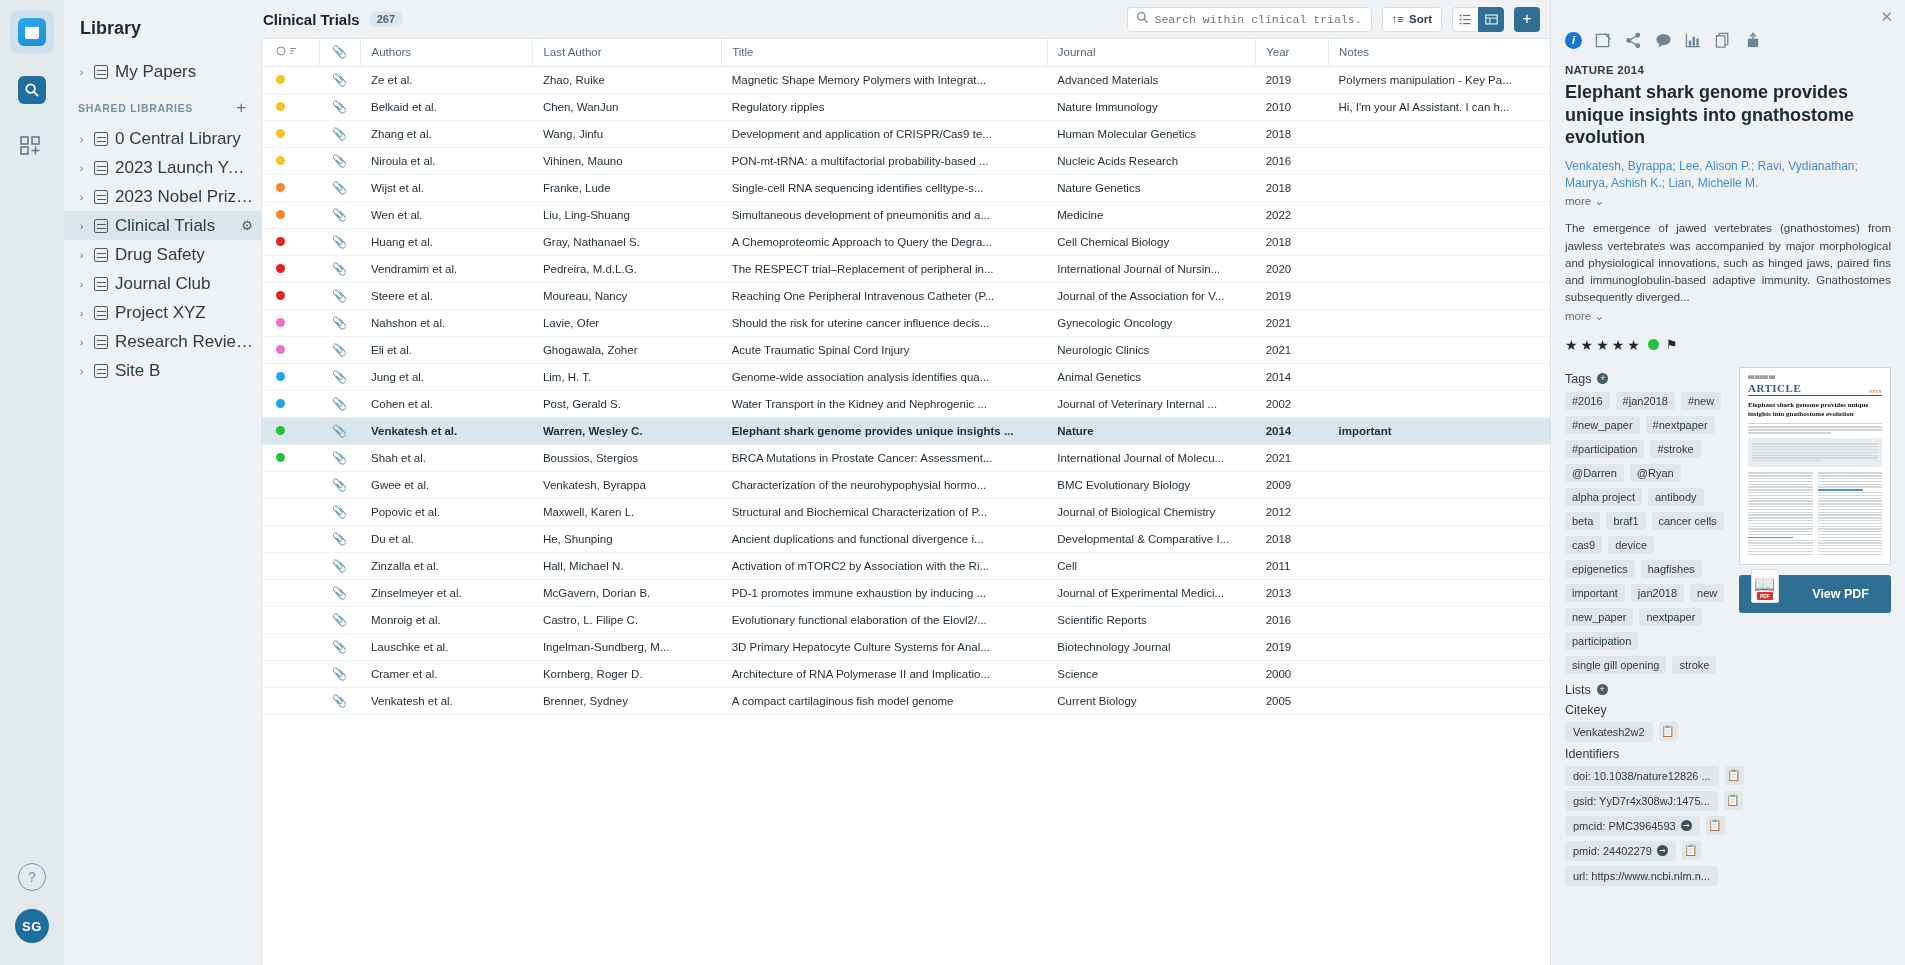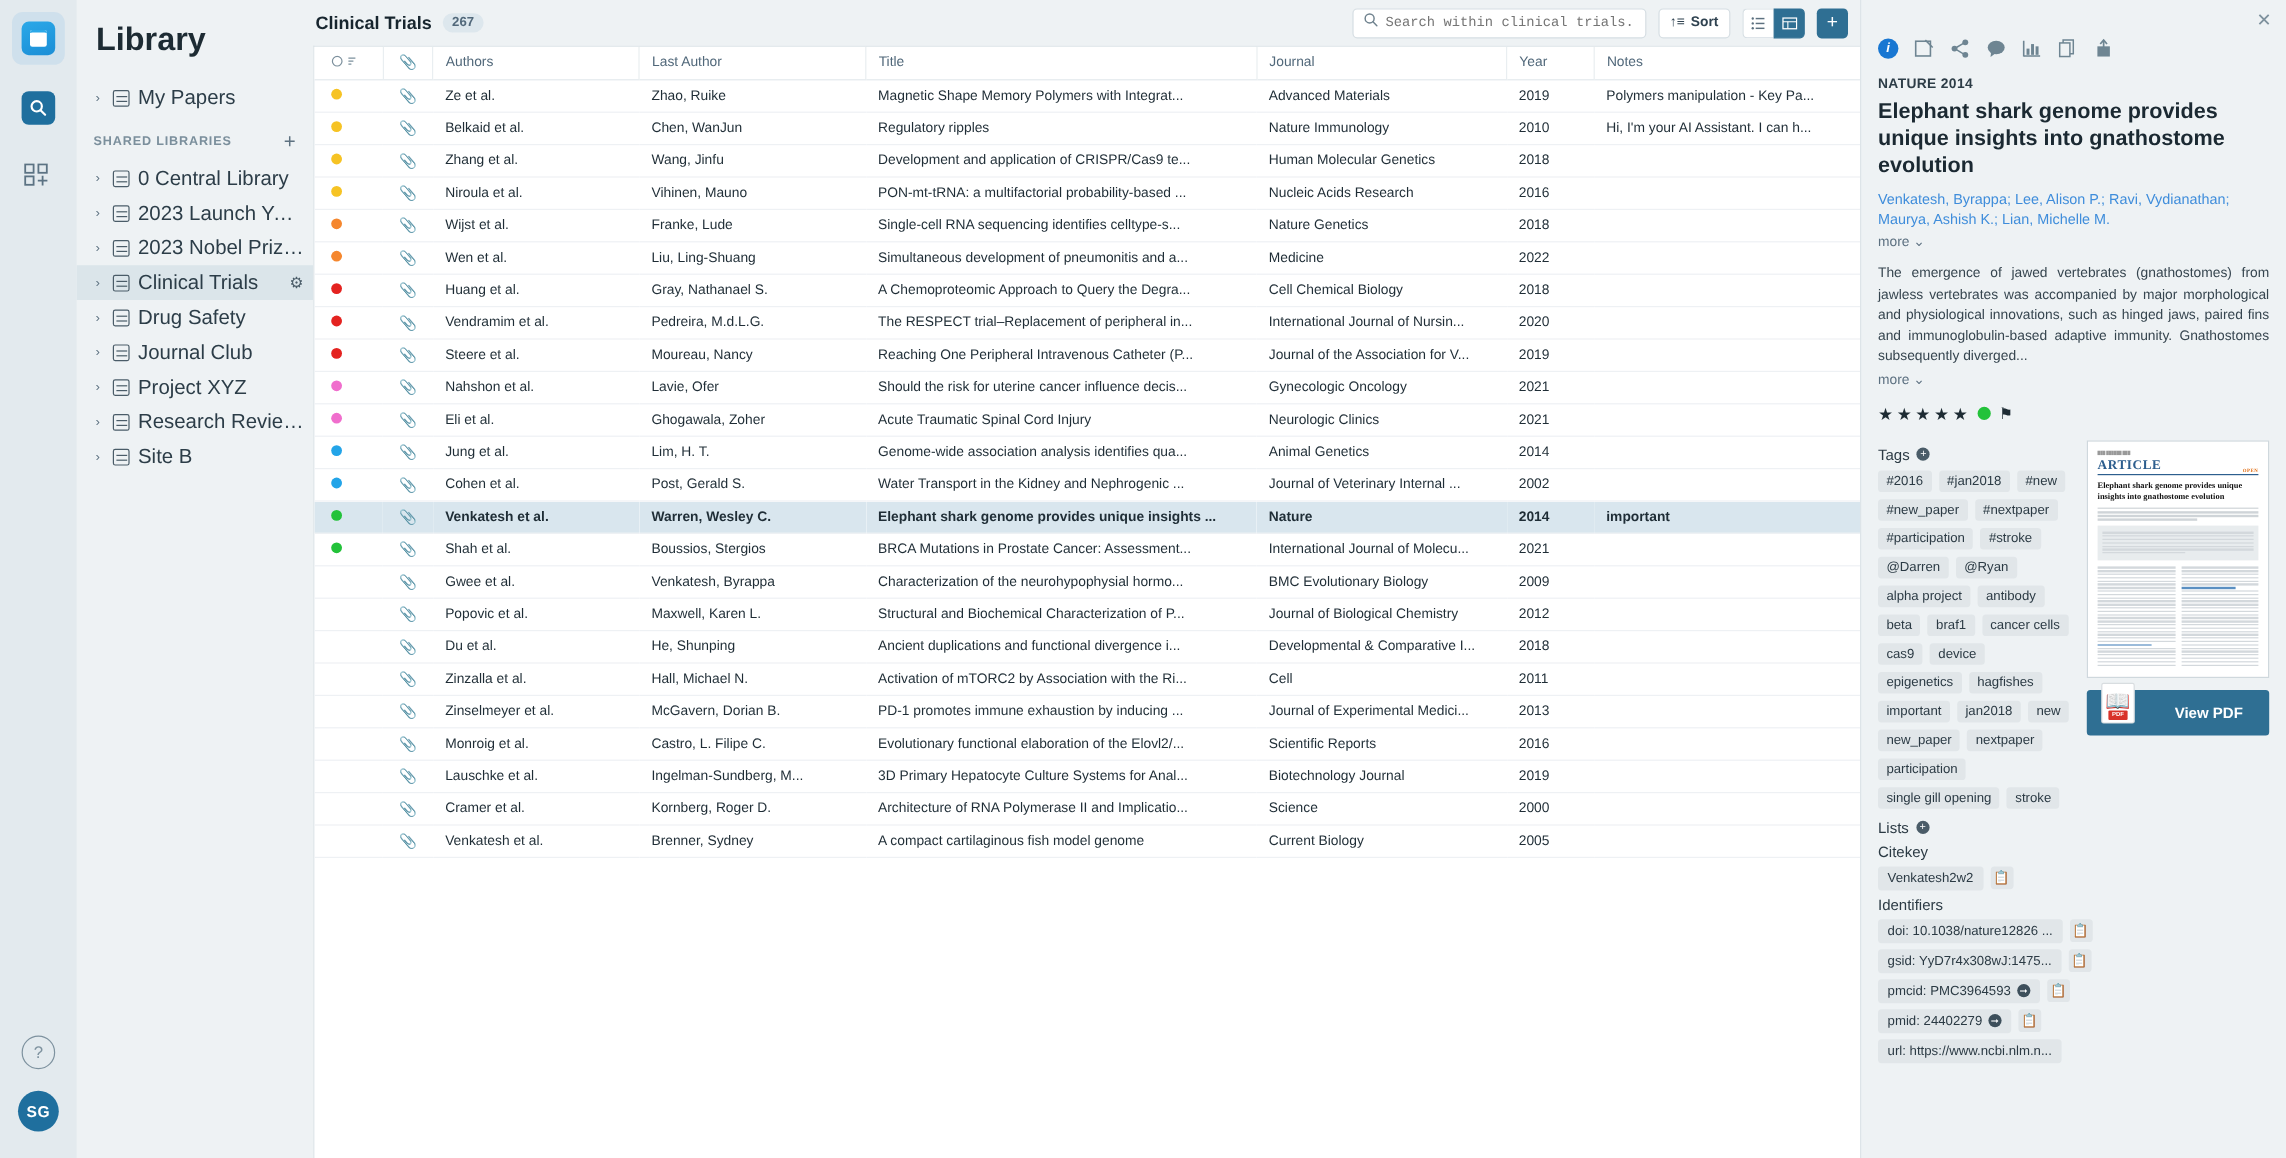--- a/index.html
+++ b/index.html
@@ -60,21 +60,21 @@
 
   
   .sidebar {
     width: 197px; flex: 0 0 197px;
     background: #eef2f4;
     padding-top: 14px;
     font-size: 13px;
     color: #2c3d48;
   }
   .sidebar h1 {
-    font-size: 27px; font-weight: bold; color:#1d2b33;
+    font-size: 18px; font-weight: bold; color:#1d2b33;
     padding: 4px 0 18px 16px;
   }
   .nav-item {
     display: flex; align-items: center; gap: 7px;
     height: 29px; padding: 0 8px 0 12px;
     cursor: default;
   }
   .nav-item.selected { background: #dbe5ea; }
   .chevron {
     width: 11px; color: #5d7180; font-size: 11px;

